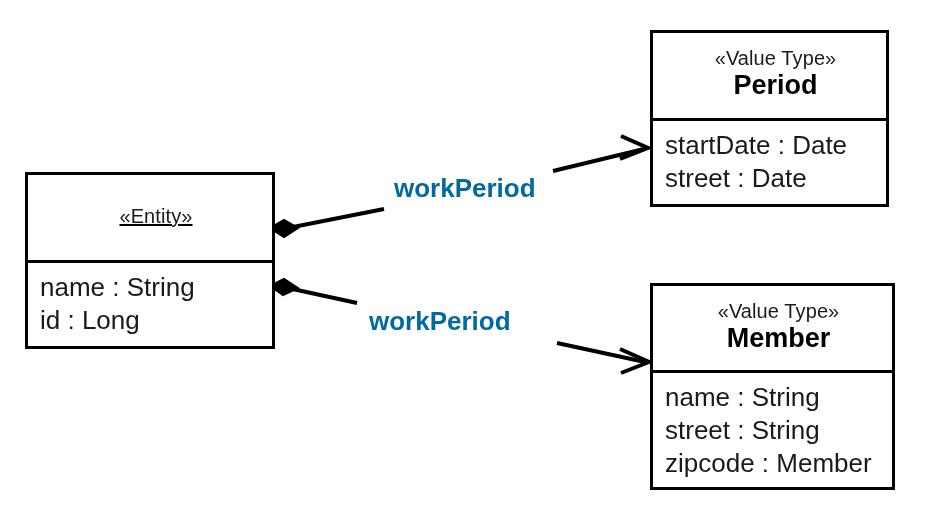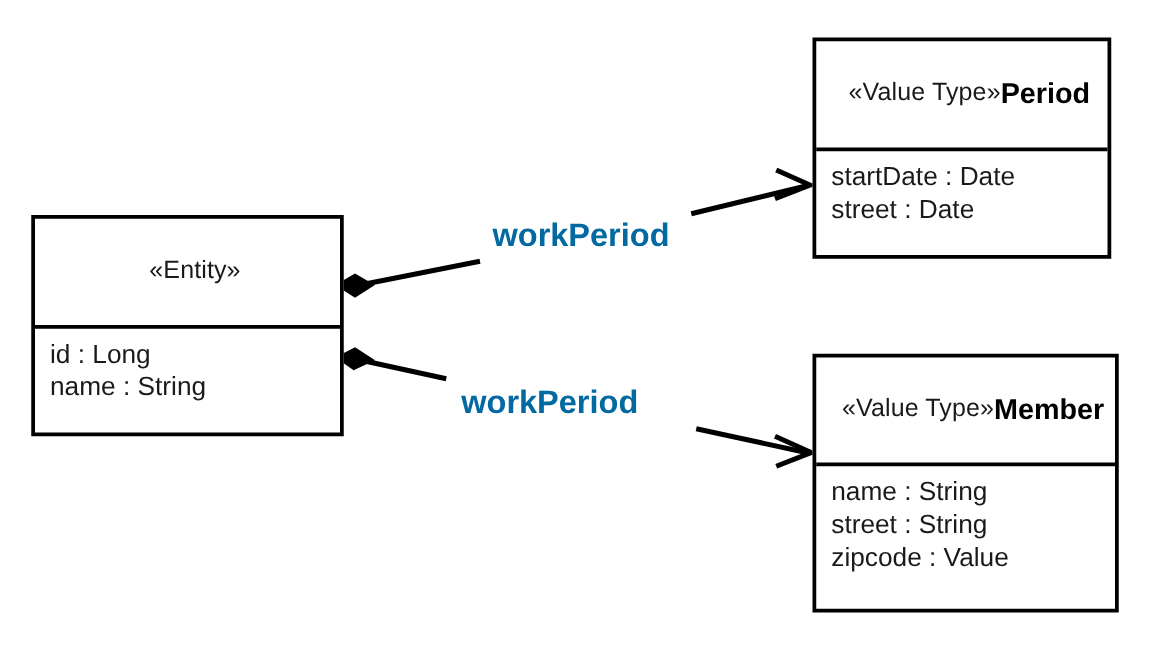--- a/index.html
+++ b/index.html
@@ -22,50 +22,50 @@
     box-sizing: border-box;
     border: 3px solid #000000;
     background: #ffffff;
     display: flex;
     flex-direction: column;
   }
   .class-header {
     box-sizing: border-box;
     border-bottom: 3px solid #000000;
     display: flex;
-    flex-direction: row;
+    flex-direction: column;
     align-items: center;
     justify-content: center;
     padding: 4px 6px 6px 18px;
   }
   .stereotype {
     font-size: 20px;
     line-height: 1.15;
     color: #1a1a1a;
     font-weight: 400;
     letter-spacing: 0.1px;
     white-space: nowrap;
   }
   .class-name {
-    font-size: 23px;
+    font-size: 27px;
     line-height: 1.15;
     font-weight: 700;
     color: #000000;
     white-space: nowrap;
   }
   .class-attributes {
     box-sizing: border-box;
     flex: 1 1 auto;
     padding: 8px 0 6px 12px;
     display: flex;
     flex-direction: column;
     justify-content: flex-start;
   }
   .attribute {
-    font-size: 21px;
+    font-size: 26px;
     line-height: 1.26;
     color: #1a1a1a;
     white-space: nowrap;
     font-weight: 400;
   }
   
   .assoc-label {
     position: absolute;
     font-size: 26px;
     font-weight: 700;
@@ -99,26 +99,26 @@
 
     <g>
       <line x1="288" y1="288" x2="357" y2="303" stroke="#000000" stroke-width="4" stroke-linecap="butt"></line>
       <polygon points="270,286 284,279 298,288 283,295" fill="#000000" stroke="#000000" stroke-width="2"></polygon>
       <line x1="557" y1="343" x2="645" y2="362" stroke="#000000" stroke-width="4" stroke-linecap="butt"></line>
       <path d="M 620 349 L 649 362 L 621 373" fill="none" stroke="#000000" stroke-width="4" stroke-linecap="butt" stroke-linejoin="miter"></path>
     </g>
   </svg>
 
   <div class="uml-class" id="class-member" style="left:25px; top:172px; width:250px; height:177px;">
-    <div class="class-header" style="height:88px;">
+    <div class="class-header" style="height:88px;text-decoration:underline;">
       <div class="stereotype">«Entity»</div>
     </div>
     <div class="class-attributes">
+      <div class="attribute">name : String</div>
       <div class="attribute">id : Long</div>
-      <div class="attribute">name : String</div>
     </div>
   </div>
 
   <div class="uml-class" id="class-period" style="left:650px; top:30px; width:239px; height:177px;">
     <div class="class-header" style="height:88px;">
       <div class="stereotype">«Value Type»</div>
       <div class="class-name">Period</div>
     </div>
     <div class="class-attributes">
       <div class="attribute">startDate : Date</div>
@@ -127,21 +127,21 @@
   </div>
 
   <div class="uml-class" id="class-address" style="left:650px; top:283px; width:245px; height:207px;">
     <div class="class-header" style="height:87px;">
       <div class="stereotype">«Value Type»</div>
       <div class="class-name">Member</div>
     </div>
     <div class="class-attributes">
       <div class="attribute">name : String</div>
       <div class="attribute">street : String</div>
-      <div class="attribute">zipcode : Value</div>
+      <div class="attribute">zipcode : Member</div>
     </div>
   </div>
 
   <div class="assoc-label" style="left:394px; top:175px;">workPeriod</div>
 
   <div class="assoc-label" style="left:369px; top:308px;">workPeriod</div>
 
 </div>
 
 </body></html>

